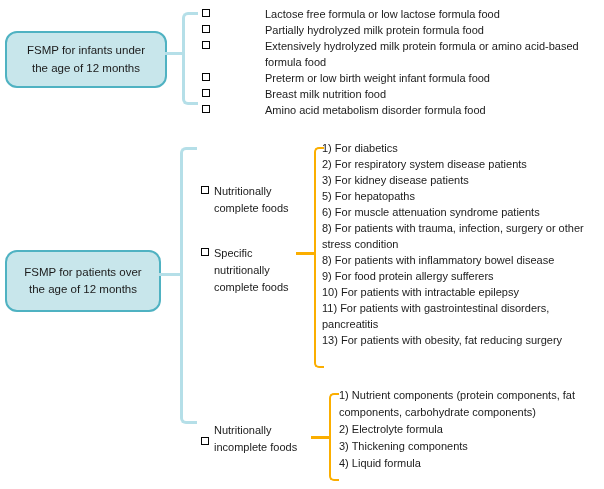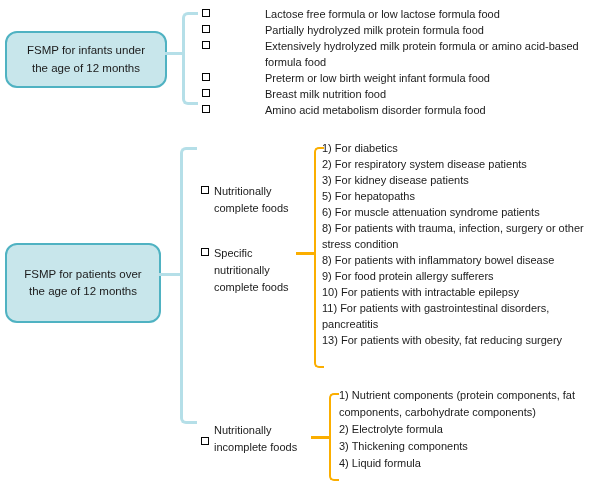--- a/index.html
+++ b/index.html
@@ -8,21 +8,21 @@
     font-family:"Liberation Sans", sans-serif;color:#1b1b1b;overflow:hidden;
   }
   
   .node-box{
     position:absolute;box-sizing:border-box;
     background:#c8e6eb;border:2px solid #4fb2c2;border-radius:12px;
     display:flex;align-items:center;justify-content:center;text-align:center;
     font-size:11.5px;line-height:1.5;padding:4px 14px;
   }
   #box-infants{left:5px;top:31px;width:162px;height:57px;}
-  #box-patients{left:5px;top:243px;width:156px;height:80px;padding:4px 11px;}
+  #box-patients{left:5px;top:250px;width:156px;height:62px;padding:4px 11px;}
   
   .conn{position:absolute;background:#b5dfe8;height:3px;}
   #conn-infants{left:165px;top:52px;width:18px;}
   #conn-patients{left:159px;top:273px;width:22px;}
   .bracket-blue{
     position:absolute;box-sizing:border-box;background:transparent;
     border-left:3px solid #b5dfe8;border-top:3px solid #b5dfe8;border-bottom:3px solid #b5dfe8;
     border-top-left-radius:6px;border-bottom-left-radius:6px;
   }
   #bracket-infants{left:182px;top:12px;width:16px;height:93px;}

